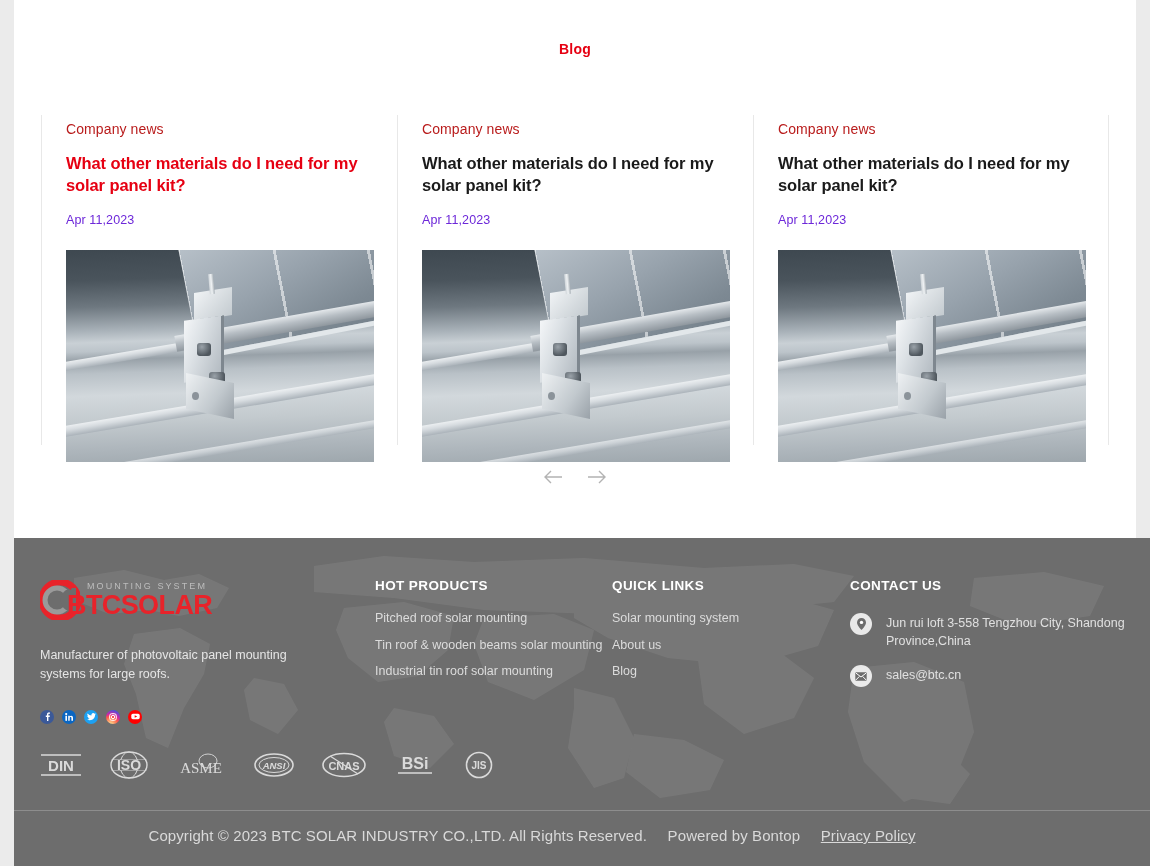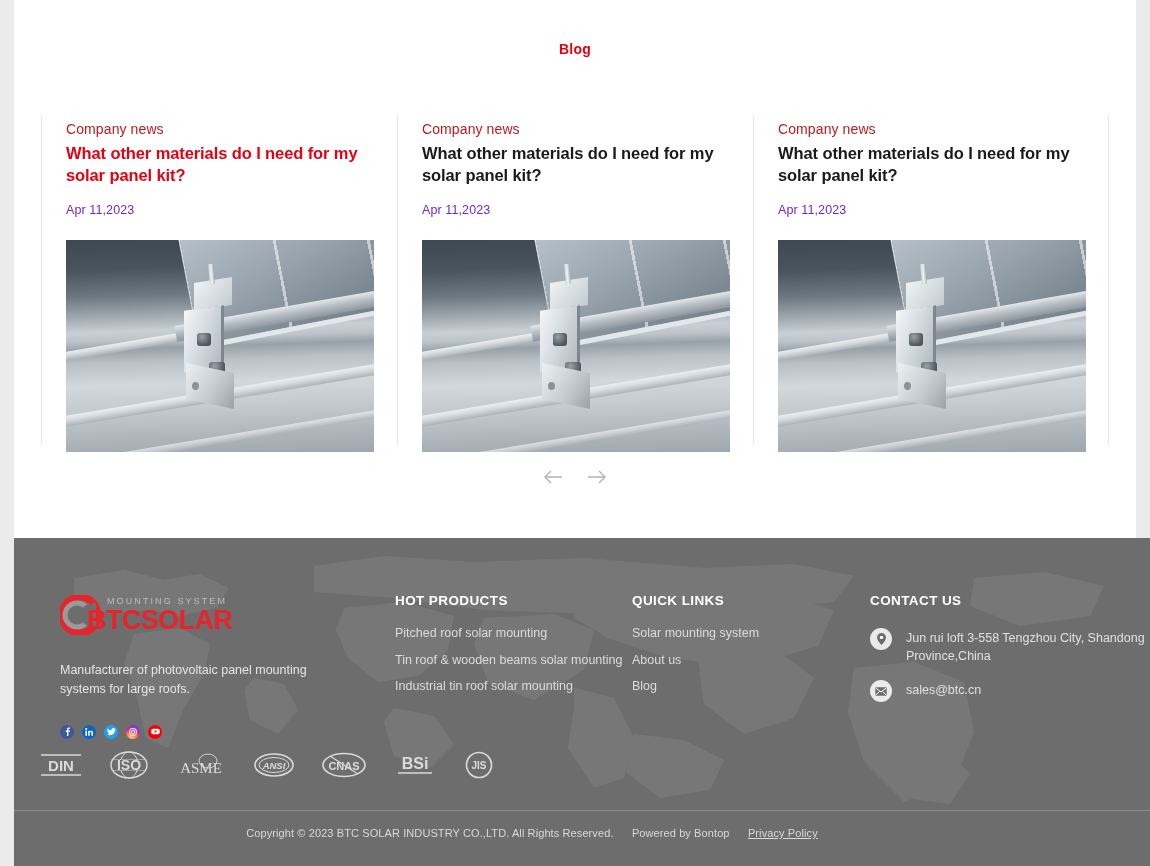--- a/index.html
+++ b/index.html
@@ -70,21 +70,21 @@
 
   .card-cat {
     font-size: 14px;
     color: #b91c1c;
     line-height: 1;
     padding-top: 7px;
     letter-spacing: 0.1px;
   }
 
   .card-title {
-    margin-top: 7px;
+    margin-top: 17px;
     font-size: 16.5px;
     font-weight: bold;
     line-height: 1.32;
     color: #1a1a1a;
     letter-spacing: -0.1px;
   }
   .card.active .card-title { color: #e60012; }
 
   .card-date {
     margin-top: 16px;
@@ -214,21 +214,21 @@
     width: 1136px; height: 272px;
     opacity: .07;
     pointer-events: none;
   }
   .footer-inner {
     position: absolute;
     left: 0; top: 0;
     width: 1136px; height: 272px;
   }
 
-  .fcol { position: absolute; top: 55px; margin-left: 20px; }
+  .fcol { position: absolute; top: 40px; }
   .fcol-brand { left: 26px; width: 300px; }
   .fcol-hot   { left: 361px; width: 230px; }
   .fcol-quick { left: 598px; width: 220px; }
   .fcol-contact { left: 836px; width: 290px; }
 
   
   .logo {
     position: relative;
     width: 170px; height: 44px;
   }
@@ -339,21 +339,21 @@
     width: 1136px;
     height: 1px;
     background: rgba(255,255,255,.22);
   }
 
   .copyright {
     position: absolute;
     left: 0; top: 289px;
     width: 1036px;
     text-align: center;
-    font-size: 11px;
+    font-size: 15px;
     color: #d9d9d9;
     letter-spacing: 0.1px;
   }
   .copyright .sep { display: inline-block; width: 12px; }
   .privacy { text-decoration: underline; cursor: pointer; color: #d9d9d9; }
 </style>
 </head>
 <body>
 
 <div id="page">

